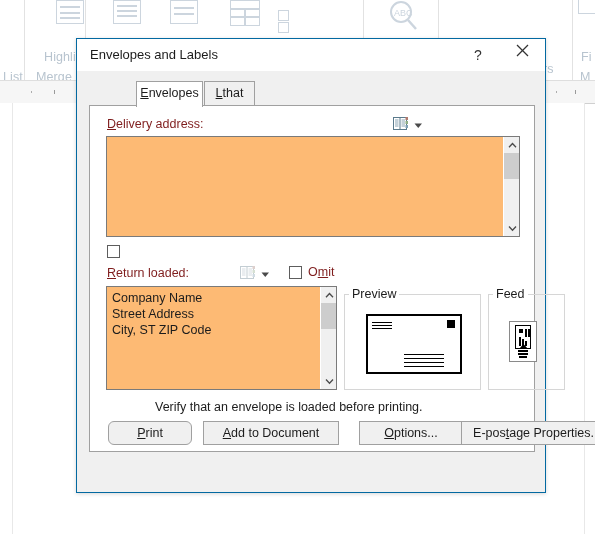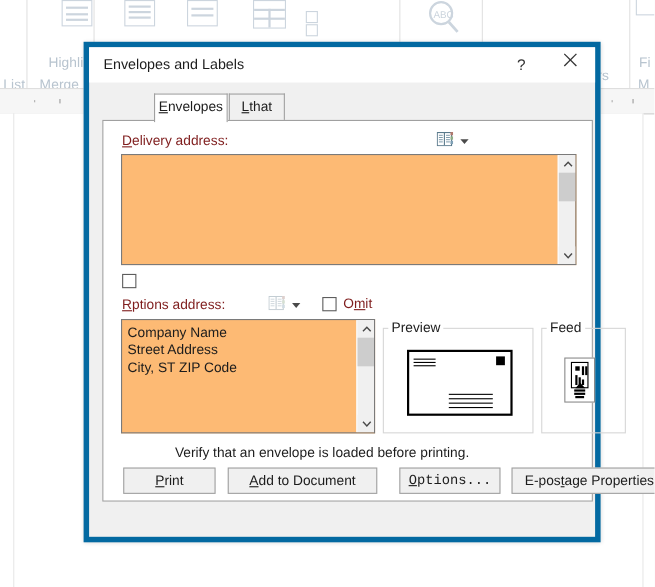--- a/index.html
+++ b/index.html
@@ -93,21 +93,21 @@
     width: 12px; height: 431px;
     background: #ffffff;
   }
 
   
   .dialog {
     position: absolute;
     left: 76px; top: 38px;
     width: 470px; height: 455px;
     background: #f0f0f0;
-    border: 5px solid #0369a1;
+    border: 1px solid #0369a1;
     box-sizing: border-box;
     box-shadow: 0 1px 4px rgba(0,0,0,0.16);
   }
   .dlg-title {
     position: absolute;
     left: 0; top: 0;
     width: 100%; height: 32px;
     background: #ffffff;
     box-sizing: border-box;
   }
@@ -482,21 +482,21 @@
               <svg width="9" height="7" viewBox="0 0 9 7">
                   <path d="M1 1.5 L4.5 5.2 L8 1.5" fill="none" stroke="#4a4a4a" stroke-width="1.3"></path>
                 </svg>
             </div>
           </div>
         </div>
 
         <div class="cbox" style="left:17px; top:139px;"></div>
 
         <div class="fld-label" style="left:17px; top:160px;">
-          <span class="u">R</span><span>ptions address:</span>
+          <span class="u">R</span><span>eturn loaded:</span>
         </div>
 
         <div class="abook" style="left:150px; top:159px; opacity:0.55;">
           <svg width="15" height="13" viewBox="0 0 15 13">
             <rect x="0.5" y="0.5" width="13" height="12" fill="#fff" stroke="#93a5b0" stroke-width="1"></rect>
             <line x1="7" y1="1" x2="7" y2="12" stroke="#93a5b0" stroke-width="1"></line>
             <line x1="2" y1="3" x2="5.5" y2="3" stroke="#aab9c2" stroke-width="0.9"></line>
             <line x1="2" y1="5" x2="5.5" y2="5" stroke="#aab9c2" stroke-width="0.9"></line>
             <line x1="2" y1="7" x2="5.5" y2="7" stroke="#aab9c2" stroke-width="0.9"></line>
             <line x1="2" y1="9" x2="5.5" y2="9" stroke="#aab9c2" stroke-width="0.9"></line>
@@ -566,27 +566,27 @@
           <div class="feed-bar" style="left:8px; top:28px; width:10px; height:1.5px;"></div>
           <div class="feed-bar" style="left:8px; top:31px; width:10px; height:1.5px;"></div>
           <div class="feed-bar" style="left:9px; top:34px; width:8px; height:1.5px;"></div>
           <svg style="position:absolute; left:9px; top:22px;" width="9" height="6" viewBox="0 0 9 6">
               <path d="M4.5 0 L9 5 L0 5 Z" fill="#000"></path>
             </svg>
         </div>
 
         <div class="verify" style="left:17px; top:294px;margin-left:48px;">Verify that an envelope is loaded before printing.</div>
 
-        <button class="btn" style="left:18px; top:315px; width:84px;">
+        <button class="btn" style="left:18px; top:315px; width:84px;border-radius:6px;">
           <span class="u">P</span><span>rint</span>
         </button>
         <button class="btn" style="left:113px; top:315px; width:136px;">
           <span class="u">A</span><span>dd to Document</span>
         </button>
-        <button class="btn" style="left:269px; top:315px; width:92px;font-family:Liberation Mono, monospace;">
+        <button class="btn" style="left:269px; top:315px; width:104px;">
           <span class="u">O</span><span>ptions...</span>
         </button>
         <button class="btn" style="left:371px; top:315px; width:152px;">
           <span>E-pos</span><span class="u">t</span><span>age Properties...</span>
         </button>
       </div>
     </div>
 
   </div>
 </div>

